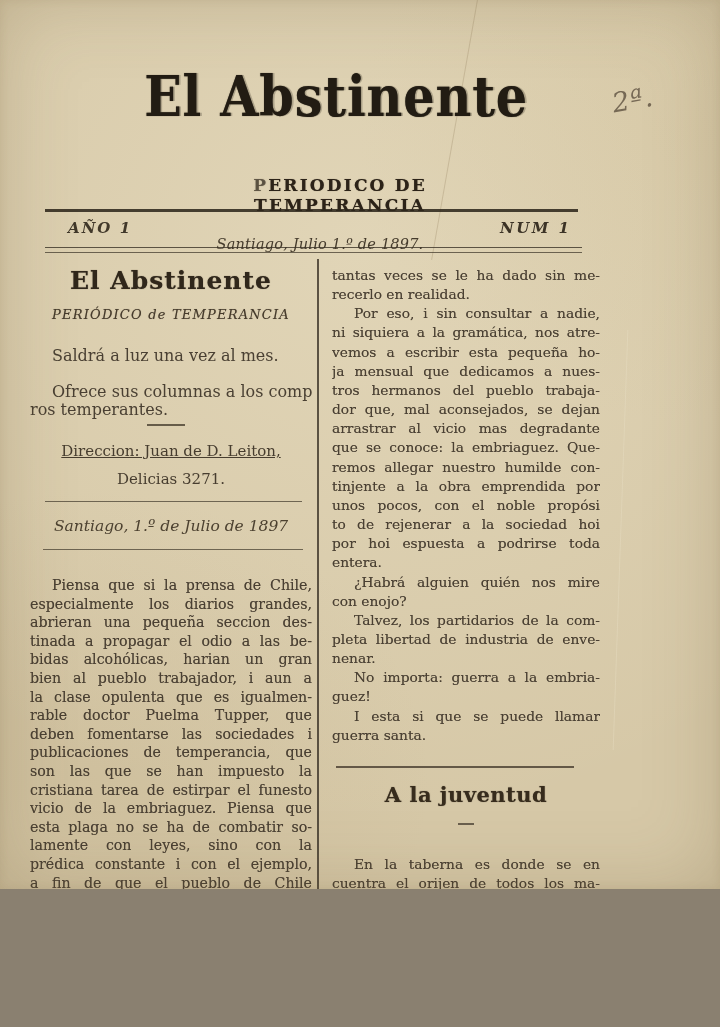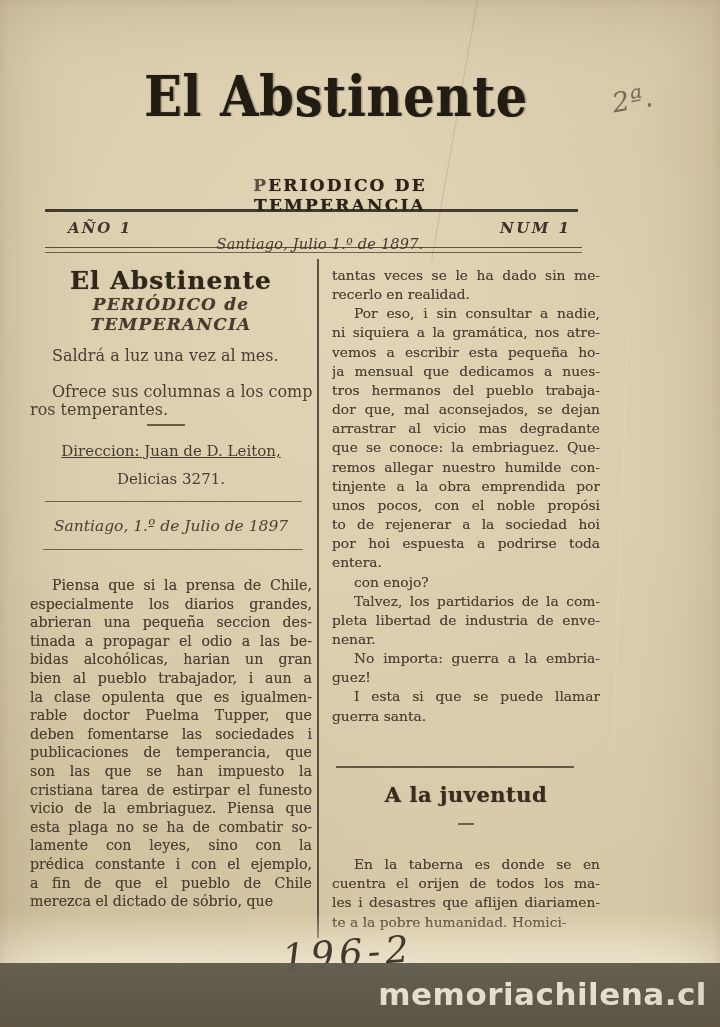--- a/index.html
+++ b/index.html
@@ -1,17 +1,17 @@
 <!DOCTYPE html>
 <html><head>
 <meta charset="utf-8">
 <style>
   html,body{margin:0;padding:0;background:#8a8070;}
   .page{
-    position:relative;width:720px;height:1027px;margin:0 auto;overflow:hidden;
+    position:relative;width:720px;height:889px;margin:0 auto;overflow:hidden;
     background-color:#d6c8a7;
     background-image:
       radial-gradient(120% 90% at 50% 28%, rgba(250,243,220,.30), rgba(0,0,0,0) 72%),
       radial-gradient(80% 55% at 12% 88%, rgba(168,148,108,.16), rgba(0,0,0,0) 60%),
       radial-gradient(70% 50% at 95% 15%, rgba(200,182,140,.25), rgba(0,0,0,0) 65%);
     font-family:"DejaVu Serif", serif;
     color:#4a4033;
   }
   .page::before{
     content:"";position:absolute;inset:0;pointer-events:none;z-index:9;
@@ -50,22 +50,22 @@
 
   
   .tline{white-space:nowrap;text-align:justify;text-align-last:justify;text-justify:inter-word;}
   .tline.last{text-align-last:left;}
   .para.indent .tline:first-child{text-indent:22px;}
   .stamp{font-weight:bold;color:#30271b;text-shadow:0 0 1px rgba(48,39,27,.65);}
   .center{text-align:center;}
 
   
   .lc-title{position:absolute;left:30px;top:266px;width:282px;font-size:25px;letter-spacing:1px;}
-  .lc-subtitle{position:absolute;left:30px;top:294px;width:282px;font-style:italic;font-weight:bold;
-    font-size:17px;letter-spacing:1.2px;color:#463b2c;text-shadow:0 0 .7px rgba(70,59,44,.5);}
+  .lc-subtitle{position:absolute;left:30px;top:307px;width:282px;font-style:italic;font-weight:normal;
+    font-size:13px;letter-spacing:1.2px;color:#463b2c;text-shadow:0 0 .7px rgba(70,59,44,.5);}
   .lc-notes{position:absolute;left:30px;top:347px;width:282px;font-size:16px;line-height:18.5px;overflow:hidden;}
   .lc-notes .para + .para{margin-top:17px;}
   .lc-dash{position:absolute;left:147px;top:424px;width:38px;border-top:2.5px solid rgba(72,62,47,.8);}
   .lc-dir1{position:absolute;left:30px;top:442px;width:282px;font-size:15px;color:#473d2f;text-decoration:underline;}
   .lc-dir2{position:absolute;left:30px;top:470px;width:282px;font-size:15px;color:#473d2f;}
   .lc-rule1{position:absolute;left:45px;top:501px;width:257px;border-top:1.5px solid rgba(74,65,51,.75);}
   .lc-date{position:absolute;left:30px;top:517px;width:282px;font-style:italic;font-size:15.5px;color:#4c4130;}
   .lc-rule2{position:absolute;left:43px;top:549px;width:260px;border-top:1.5px solid rgba(74,65,51,.75);}
   .lc-article{position:absolute;left:30px;top:576px;width:282px;font-size:14.2px;line-height:18.6px;overflow:hidden;
     text-shadow:0 0 .5px rgba(74,64,51,.55);}
@@ -174,20 +174,21 @@
         <div class="tline">arrastrar al vicio mas degradante</div>
         <div class="tline">que se conoce: la embriaguez. Que-</div>
         <div class="tline">remos allegar nuestro humilde con-</div>
         <div class="tline">tinjente a la obra emprendida por</div>
         <div class="tline">unos pocos, con el noble propósi</div>
         <div class="tline">to de rejenerar a la sociedad hoi</div>
         <div class="tline">por hoi espuesta a podrirse toda</div>
         <div class="tline last">entera.</div>
       </div>
       <div class="para indent">
+        <div class="tline">¿Habrá alguien quién nos mire</div>
         <div class="tline last">con enojo?</div>
       </div>
       <div class="para indent">
         <div class="tline">Talvez, los partidarios de la com-</div>
         <div class="tline">pleta libertad de industria de enve-</div>
         <div class="tline last">nenar.</div>
       </div>
       <div class="para indent">
         <div class="tline">No importa: guerra a la embria-</div>
         <div class="tline last">guez!</div>

